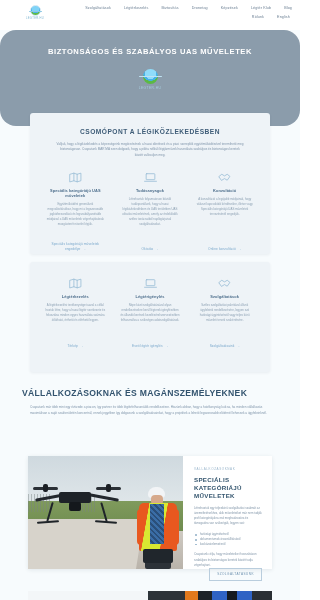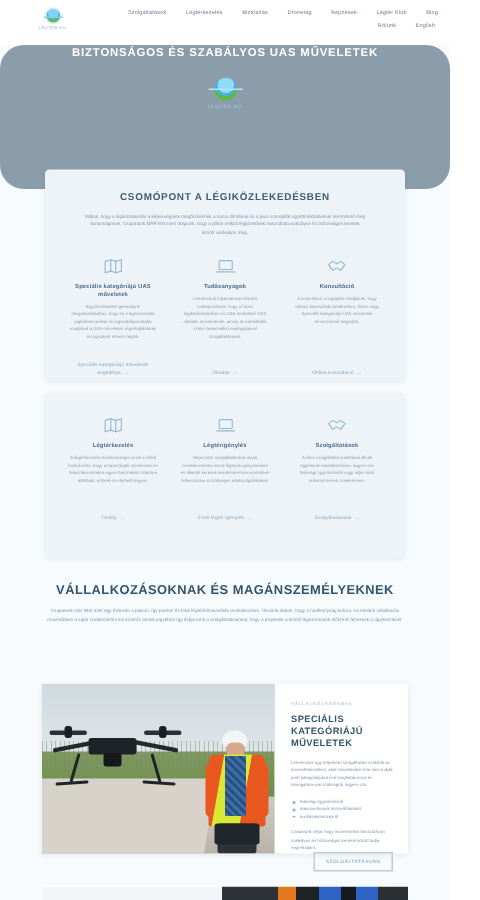--- a/index.html
+++ b/index.html
@@ -42,20 +42,21 @@
   .nav-row.second { margin-top: 5px; gap: 13px; padding-right: 2px; }
   .nav-link {
     font-size: 3.7px; color: #6b7f93; letter-spacing: .12px; white-space: nowrap;
     text-decoration: none; line-height: 1;
   }
 
   
   .hero {
     height: 96px; background: #8b9cab;
     display: flex; flex-direction: column; align-items: center;
+    padding-top: 17px;
     border-radius: 16px;
   }
   .hero-title {
     font-size: 7.6px; color: #ffffff; letter-spacing: .55px;
     font-weight: 700; text-align: center; white-space: nowrap;
   }
   .hero-logo { margin-top: 13px; display: flex; flex-direction: column; align-items: center; }
   .hero-mark {
     width: 15px; height: 15px; border-radius: 50%;
     background: radial-gradient(circle at 50% 30%, #8fdcfa 0 42%, #46b2e8 43% 56%, #5cb945 57% 100%);
@@ -104,21 +105,21 @@
   .col-link .arw { margin-left: 2px; }
 
   
   .ico { display: block; }
   .ico path, .ico rect, .ico line, .ico polyline, .ico circle {
     stroke: #93b9d4; fill: none; stroke-width: 1.4;
     stroke-linecap: round; stroke-linejoin: round;
   }
 
   
-  .biz { position: absolute; top: 388px; left: 0; width: 300px; text-align: center; padding: 0 22px; }
+  .biz { position: absolute; top: 388px; left: 0; width: 300px; text-align: left; padding: 0 22px; }
   .biz-title {
     font-size: 8.6px; font-weight: 700; color: #33546f; letter-spacing: .3px;
   }
   .biz-lede { font-size: 3.1px; line-height: 1.8; color: #8096ab; margin-top: 7px; padding: 0 8px; }
 
   
   .promo {
     position: absolute; top: 456px; left: 28px; width: 244px; height: 113px;
     display: flex; background: #ffffff;
     box-shadow: 0 1px 4px rgba(40,60,80,.10);

